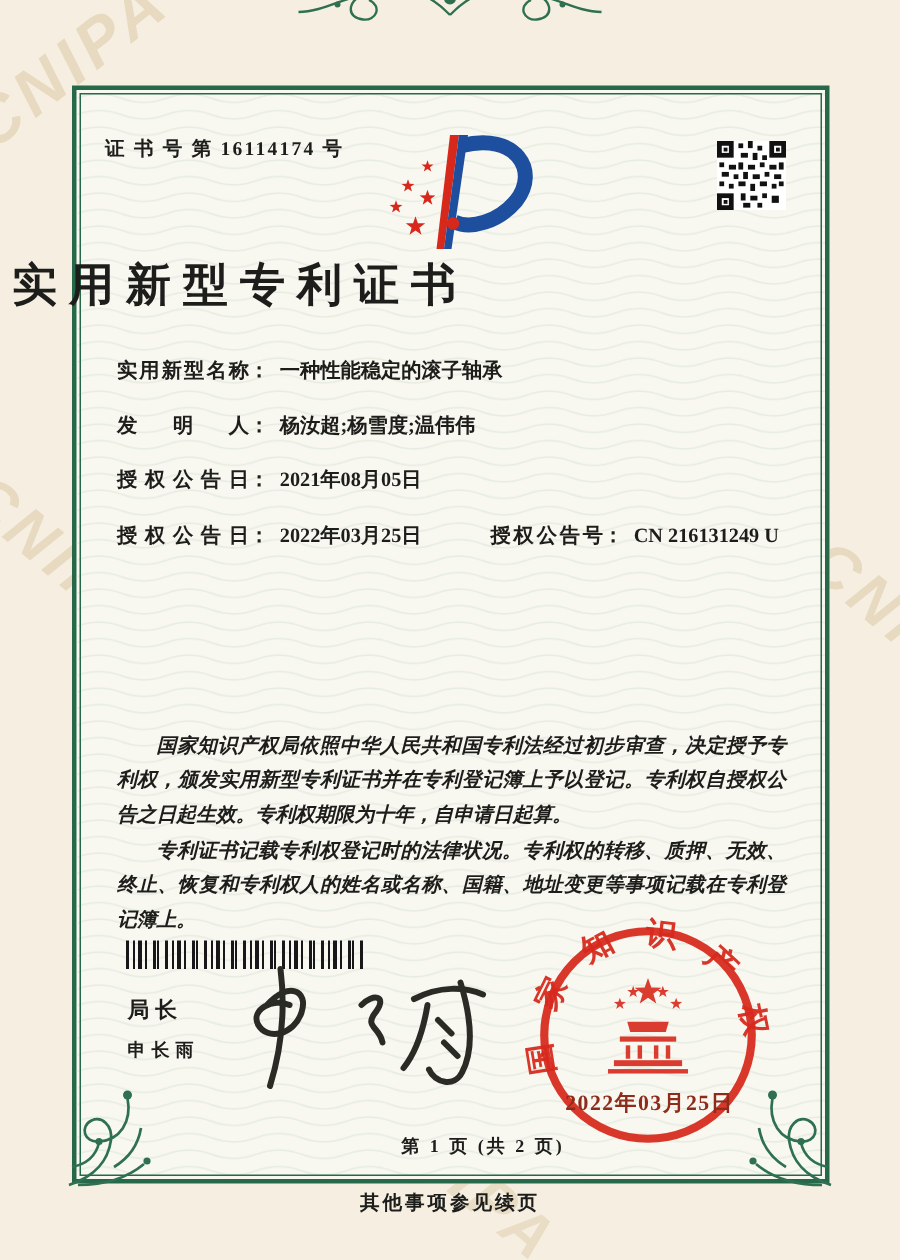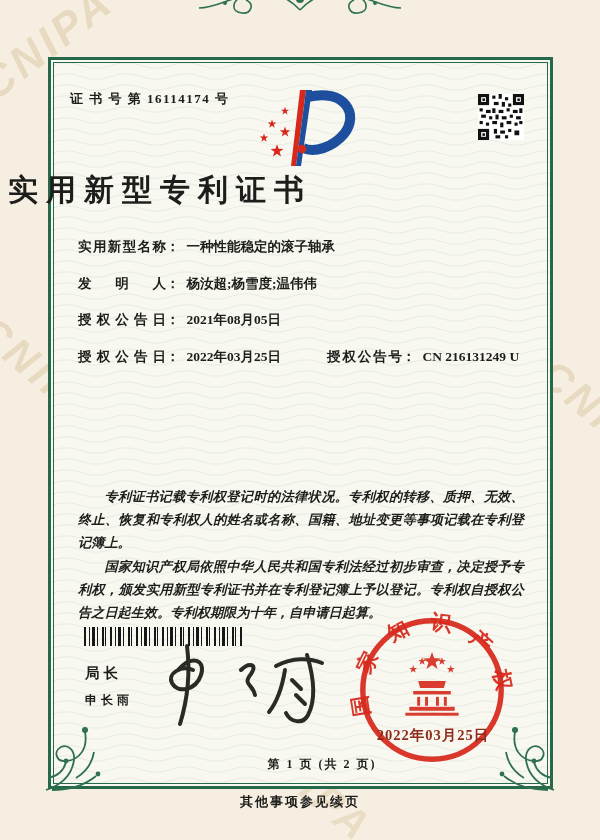--- a/index.html
+++ b/index.html
@@ -225,22 +225,22 @@
     </div>
     <div class="field-row">
       <span class="flabel">授权公告日</span><span class="colon">：</span><span class="fvalue">2021年08月05日</span>
     </div>
     <div class="field-row">
       <span class="flabel">授权公告日</span><span class="colon">：</span><span class="fvalue">2022年03月25日</span><span class="flabel2">授权公告号</span><span class="colon">：</span><span class="fvalue">CN 216131249 U</span>
     </div>
   </div>
 
   <div class="body-text">
+    <p>国家知识产权局依照中华人民共和国专利法经过初步审查，决定授予专利权，颁发实用新型专利证书并在专利登记簿上予以登记。专利权自授权公告之日起生效。专利权期限为十年，自申请日起算。</p>
     <p>专利证书记载专利权登记时的法律状况。专利权的转移、质押、无效、终止、恢复和专利权人的姓名或名称、国籍、地址变更等事项记载在专利登记簿上。</p>
-    <p>国家知识产权局依照中华人民共和国专利法经过初步审查，决定授予专利权，颁发实用新型专利证书并在专利登记簿上予以登记。专利权自授权公告之日起生效。专利权期限为十年，自申请日起算。</p>
   </div>
 
   <div class="barcode"></div>
 
   <div class="sig-title">局长</div>
   <div class="sig-name">申长雨</div>
   <svg class="sig-svg" width="200" height="100" viewBox="0 0 200 100" xmlns="http://www.w3.org/2000/svg">
     <g fill="none" stroke="#2b2b26" stroke-width="4" stroke-linecap="round" stroke-linejoin="round">
       <path d="M40,30 C54,14 68,20 63,35 C58,50 40,54 34,43 C29,33 44,25 55,30"></path>
       <path d="M49,6 C52,30 50,58 42,84"></path>

